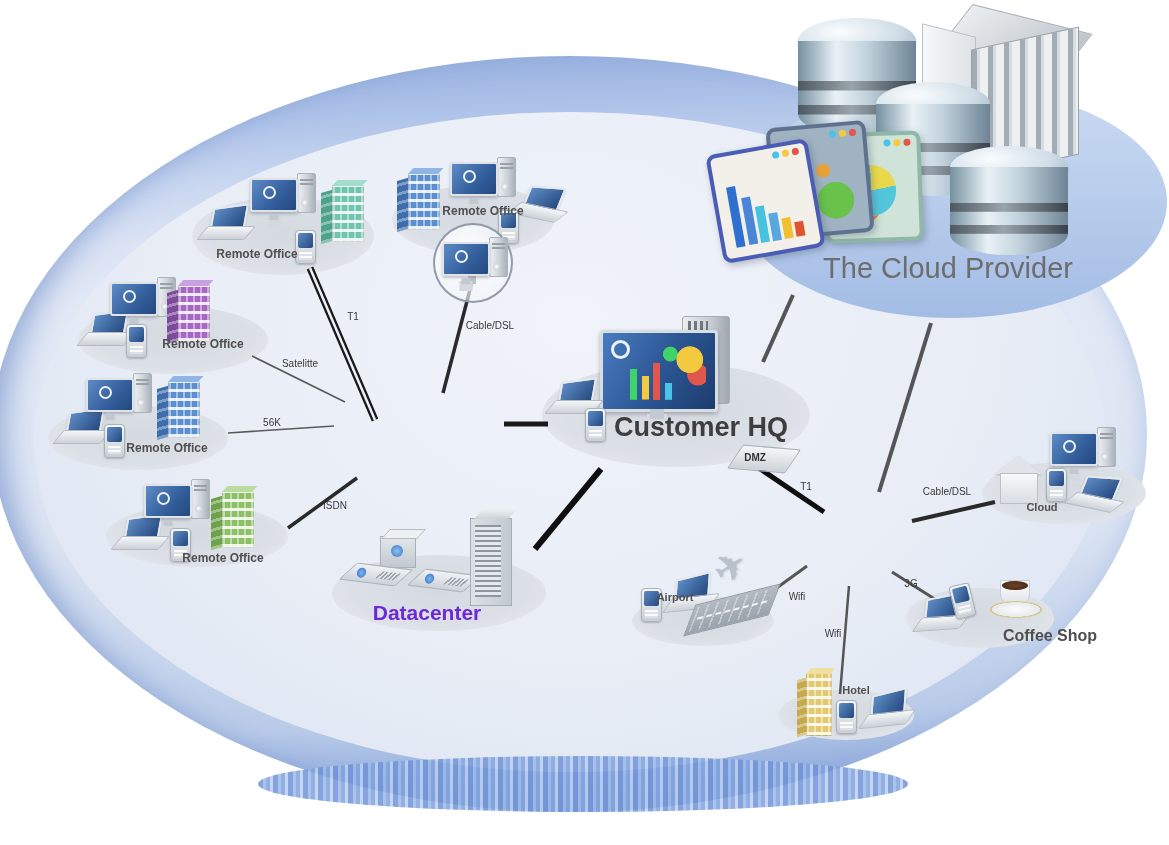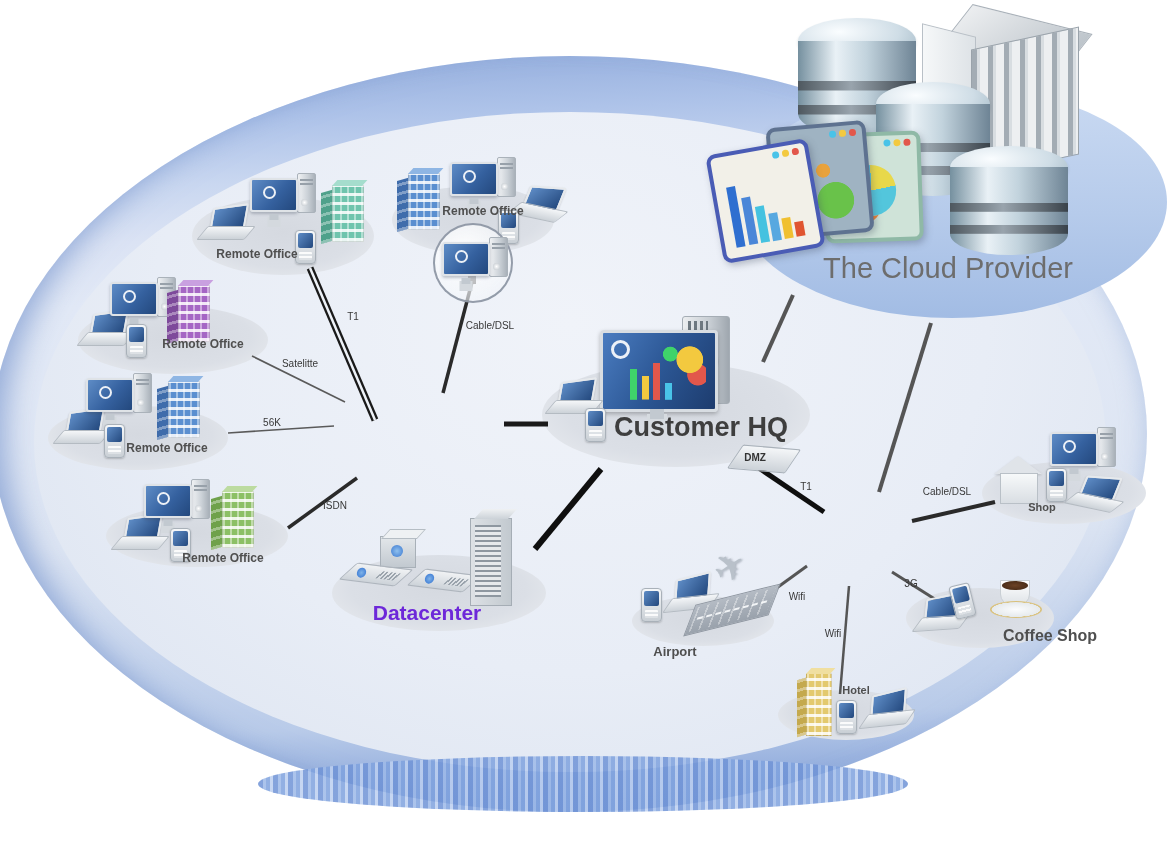--- a/index.html
+++ b/index.html
@@ -343,42 +343,42 @@
 
   <div class="house" style="left:992px;top:456px">
     <i class="hd"></i>
   </div>
   <div class="pcset" style="left:1050px;top:430px">
     <i class="tower"></i>
     <i class="monitor"></i>
   </div>
   <div class="phone" style="left:1046px;top:468px"></div>
   <div class="laptop" style="left:1072px;top:476px;transform:rotate(12deg)"></div>
-  <div class="node-label" style="left:1042px;top:501px;font-size:11px">Shop</div>
+  <div class="node-label" style="left:1042px;top:501px;font-size:11px">Cloud</div>
 
   <div class="laptop" style="left:916px;top:596px;transform:rotate(-4deg)"></div>
   <div class="phone" style="left:952px;top:584px;transform:rotate(-14deg)"></div>
   <div class="cup" style="left:990px;top:580px">
     <i class="cof"></i>
   </div>
   <div class="node-label" style="left:1050px;top:627px;font-size:16px">Coffee Shop</div>
 
   <div class="bldg yellow tall" style="left:796px;top:668px">
     <i class="bs"></i>
       <i class="bf"></i>
   </div>
   <div class="phone" style="left:836px;top:700px"></div>
   <div class="laptop" style="left:862px;top:692px;transform:rotate(-6deg)"></div>
   <div class="node-label" style="left:856px;top:684px;font-size:11px">Hotel</div>
 
   <div class="phone" style="left:641px;top:588px"></div>
   <div class="laptop" style="left:666px;top:576px;transform:rotate(-6deg)"></div>
   <span class="plane" style="left:714px;top:548px">✈</span>
   <div class="runway" style="left:688px;top:596px"></div>
-  <div class="node-label" style="left:675px;top:644px;font-size:13px">Airport</div>
+  <div class="node-label" style="left:675px;top:591px;font-size:11px">Airport</div>
 
   <div class="link-label" style="left:353px;top:311px">T1</div>
   <div class="link-label" style="left:300px;top:358px">Satelitte</div>
   <div class="link-label" style="left:272px;top:417px">56K</div>
   <div class="link-label" style="left:335px;top:500px">ISDN</div>
   <div class="link-label" style="left:490px;top:320px">Cable/DSL</div>
   <div class="link-label" style="left:806px;top:481px">T1</div>
   <div class="link-label" style="left:947px;top:486px">Cable/DSL</div>
   <div class="link-label" style="left:797px;top:591px">Wifi</div>
   <div class="link-label" style="left:833px;top:628px">Wifi</div>

